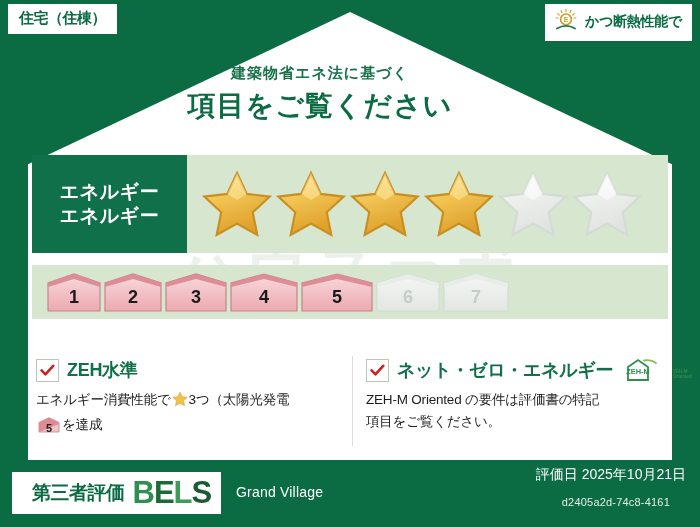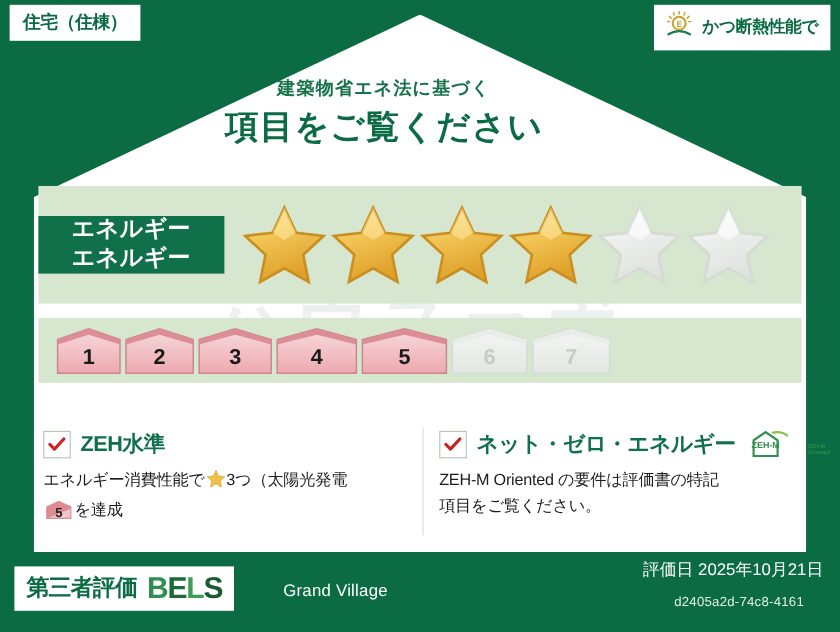--- a/index.html
+++ b/index.html
@@ -98,21 +98,21 @@
 
   
   .perf-row{
     position:absolute;
     display:flex;
     z-index:5;
     left:32px;
     width:636px;
     background:#d7e6cf;
   }
-  #row-energy{ top:155px; height:98px;align-items:center; }
+  #row-energy{ top:155px; height:98px; }
   #row-insul { top:265px; height:54px; }
 
   .perf-key{
     background:#10704a;
     color:#ffffff;
     font-weight:bold;
     display:flex;
     flex-direction:column;
     align-items:center;
     justify-content:center;
@@ -214,30 +214,30 @@
     position:absolute;
     left:0; bottom:0; width:700px; height:63px;
     z-index:7;
   }
   #bels-box{
     position:absolute;
     left:12px; top:8px;
     background:#ffffff;
     display:flex;
     align-items:center;
-    padding:5px 10px 6px 10px;
+    padding:5px 10px 6px 20px;
   }
   #bels-jp{
     color:#0b6b43;
     font-size:19px;
     font-weight:bold;
     letter-spacing:-0.5px;
   }
   #bels-logo{
-    font-size:25px;
+    font-size:31px;
     font-weight:bold;
     letter-spacing:-1px;
     margin-left:8px;
     line-height:1;
   }
   #bels-logo .b1{color:#2f8f4e;}
   #bels-logo .b2{color:#1c6b37;}
   #bels-logo .b3{color:#3d9c57;}
   #bels-logo .b4{color:#1a5c30;}
 

